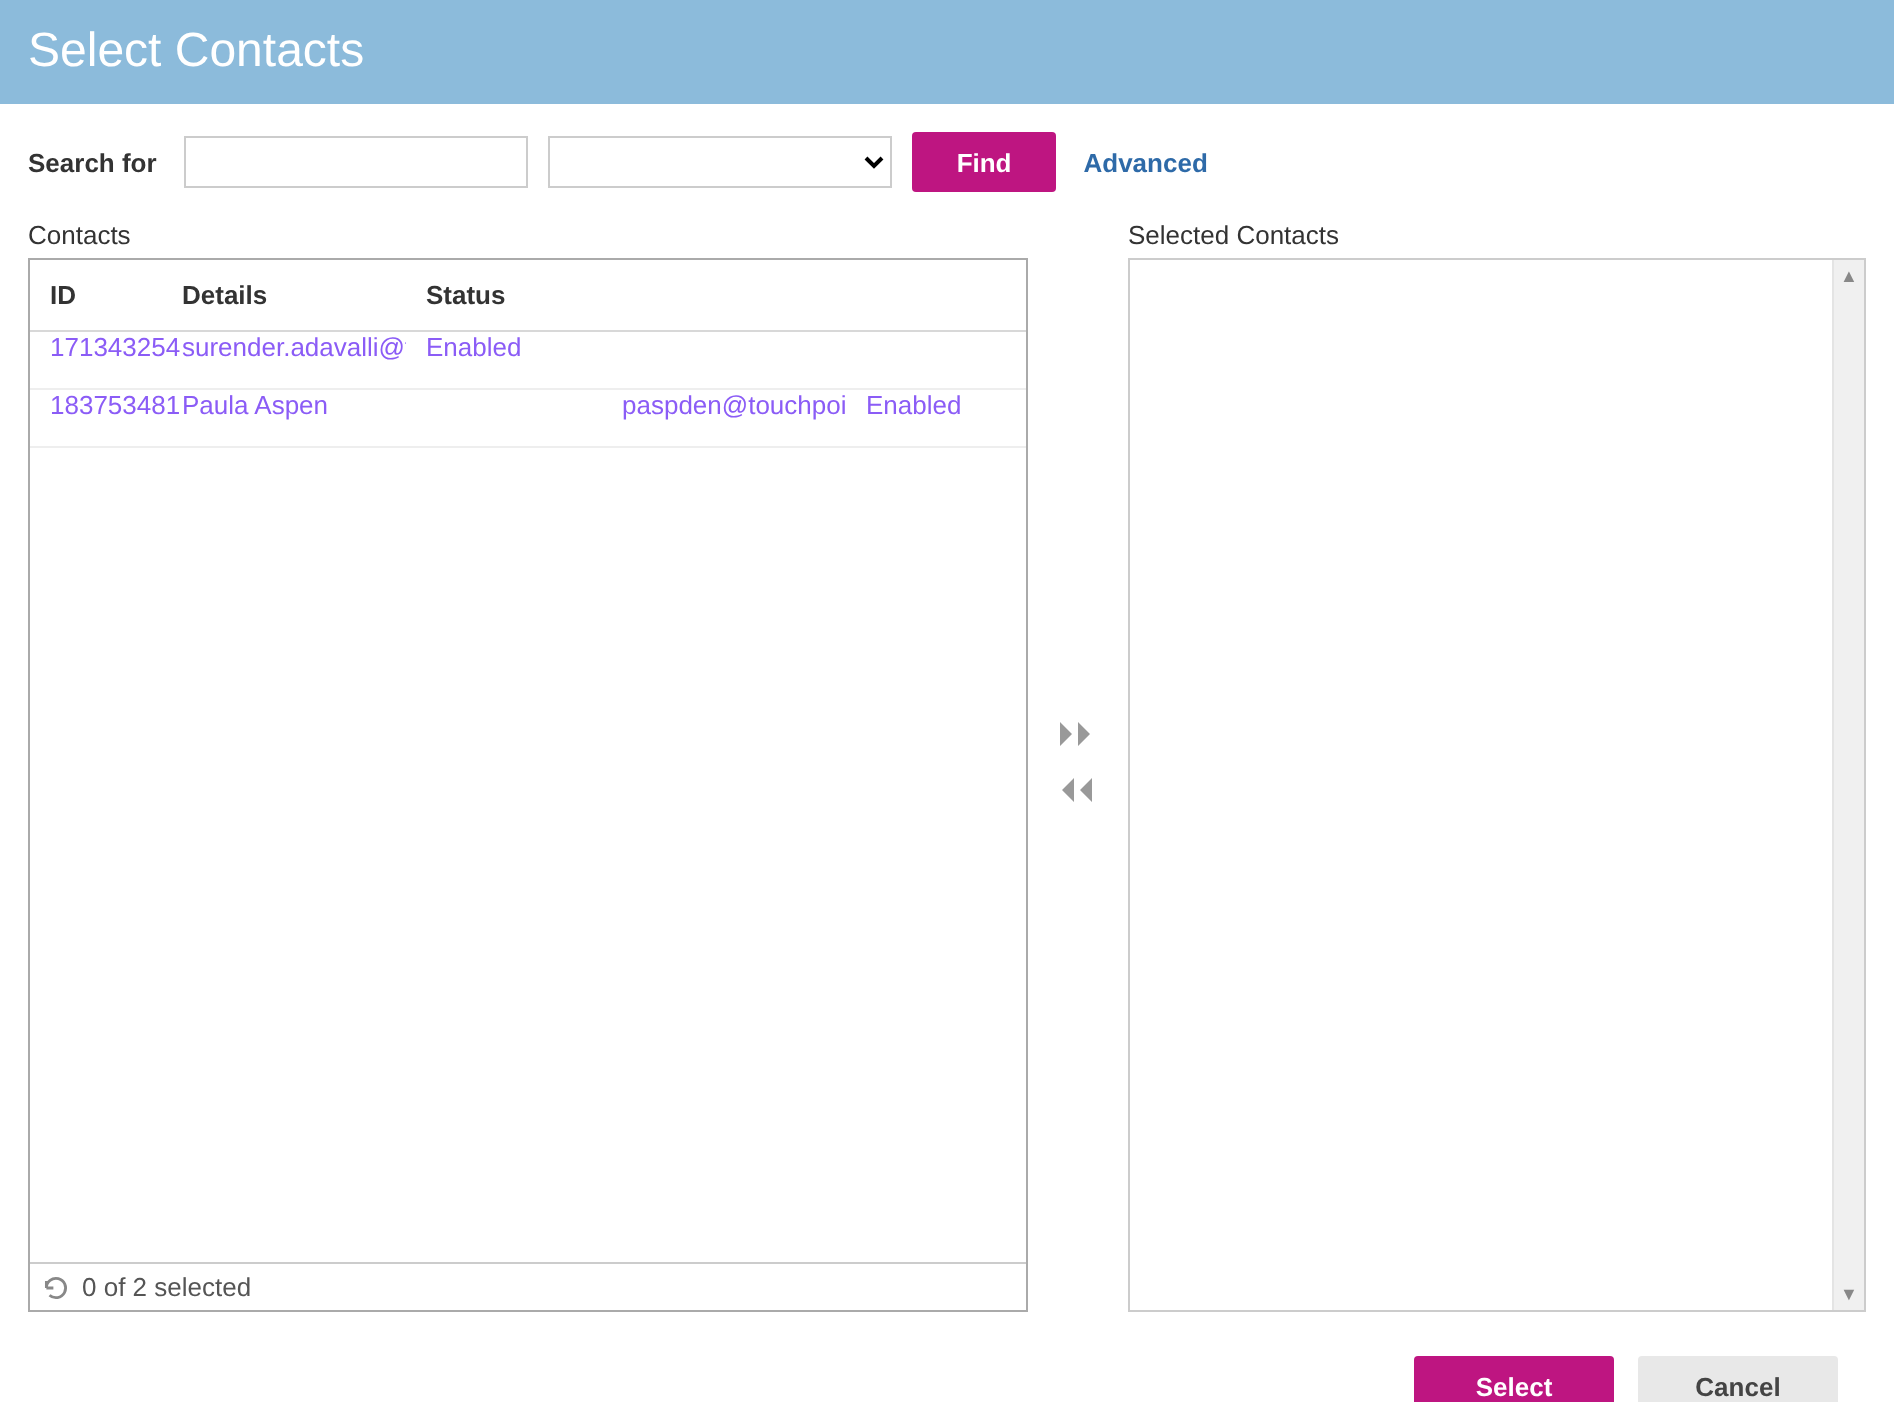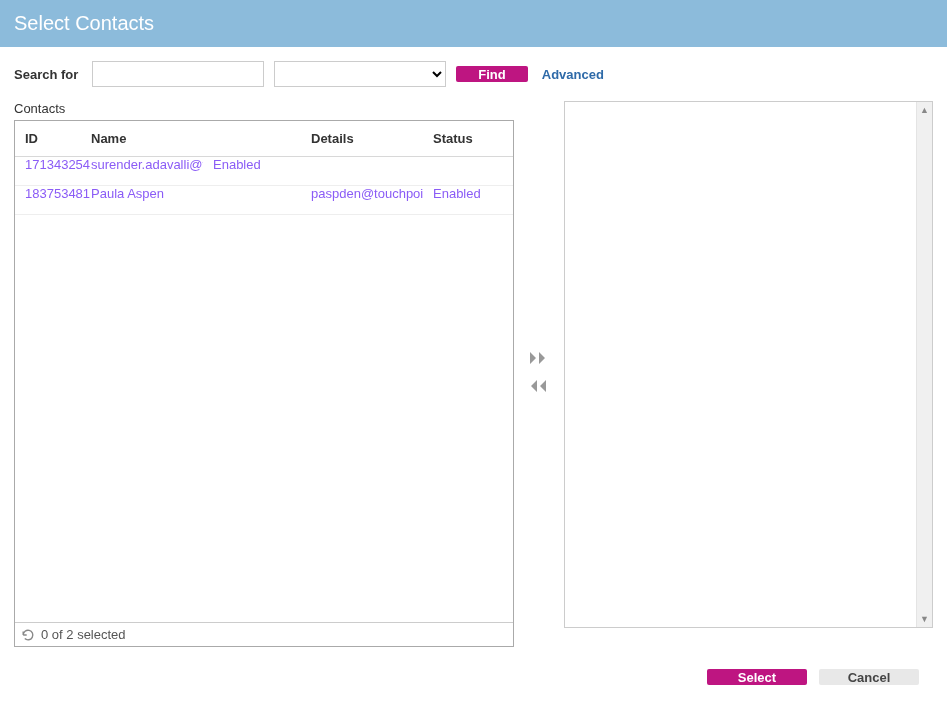--- a/index.html
+++ b/index.html
@@ -9,21 +9,21 @@
       color: #333;
       background: #fff;
       width: 947px;
       height: 701px;
       overflow: hidden;
     }
     .header {
       background: #8cbbdb;
       color: #fff;
       padding: 12px 14px;
-      font-size: 20px;
+      font-size: 24px;
       font-weight: 400;
     }
     .search-row {
       display: flex;
       align-items: center;
       padding: 14px 14px 8px 14px;
       gap: 10px;
     }
     .search-label {
       font-size: 13px;
@@ -44,21 +44,21 @@
       border: 1px solid #ccc;
       font-size: 13px;
       background: #fff;
       padding: 1px 4px;
       appearance: auto;
     }
     .btn {
       display: inline-flex;
       align-items: center;
       justify-content: center;
-      height: 16px;
+      height: 30px;
       padding: 0 22px;
       font-size: 13px;
       font-weight: bold;
       cursor: pointer;
       border: none;
       border-radius: 2px;
     }
     .btn-primary {
       background: #be1581;
       color: #fff;
@@ -196,21 +196,20 @@
   <span class="link">Advanced</span>
 </div>
 
 <div class="panels">
 
   <div class="left-panel">
     <div class="panel-label">Contacts</div>
     <div class="left-grid">
       <div class="grid-header">
         <div class="col-id">ID</div>
-        <div class="col-name">Name</div>
         <div class="col-details">Details</div>
         <div class="col-status">Status</div>
       </div>
       <div class="grid-body">
         <div class="grid-row">
           <div class="col-id">171343254</div>
           <div class="col-details">surender.adavalli@tc</div>
           <div class="col-status">Enabled</div>
         </div>
         <div class="grid-row">
@@ -240,20 +239,21 @@
     </span>
     <span class="chevron-btn">
       <svg viewBox="0 0 20 14" width="20" height="14">
           <path fill="#999" d="M8 1L2 7l6 6zM17 1l-6 6 6 6z"></path>
         </svg>
 
     </span>
   </div>
 
   <div class="right-panel">
+    <div class="panel-label">Selected Contacts</div>
     <div class="right-box">
       <div class="fake-scrollbar">
         <div class="scroll-arrow up">▲</div>
         <div class="scroll-arrow down">▼</div>
       </div>
     </div>
   </div>
 
 </div>
 

